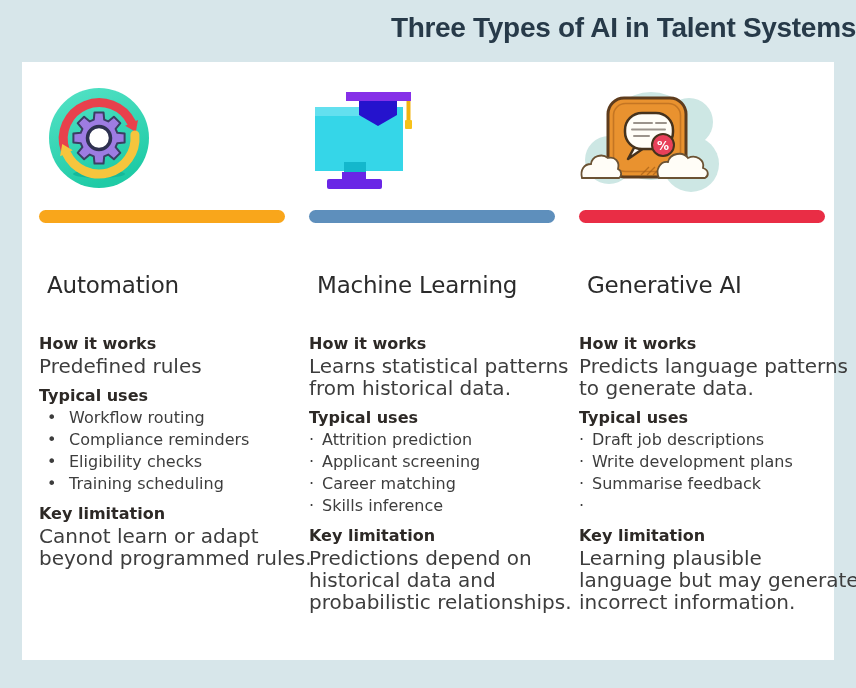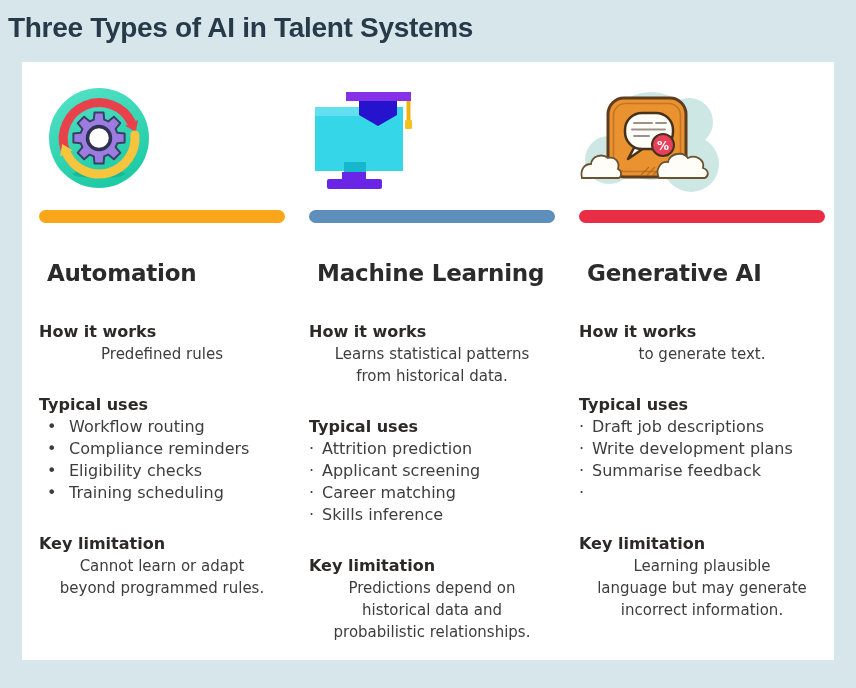--- a/index.html
+++ b/index.html
@@ -1,43 +1,43 @@
 <!DOCTYPE html>
 <html><head>
 <meta charset="utf-8">
 <style>
   html,body{margin:0;padding:0;}
   body{
     width:856px;height:688px;overflow:hidden;position:relative;
     font-family:"DejaVu Sans",sans-serif;
   }
-  .page-header{padding-top:12px;text-align:left;padding-left:8px;}
+  .page-header{padding-top:12px;text-align:right;}
   .page-title{
     margin:0;font-family:"Liberation Sans",sans-serif;
     font-size:28px;font-weight:700;letter-spacing:-0.3px;
   }
   .card{
     position:absolute;left:22px;top:62px;width:812px;height:598px;
   }
   .cols{
     display:grid;grid-template-columns:246px 246px 246px;gap:24px;
     padding:26px 12px 0 17px;
   }
   .col{min-width:0;}
   .icon-box{height:122px;position:relative;}
   .icon-box svg{position:absolute;left:0;top:0;}
   .accent-bar{height:13px;border-radius:7px;width:100%;}
   .col-heading{
-    margin:36px 0 34px 8px;font-size:23px;line-height:28px;
-    font-weight:700;color:#2b2b2b;letter-spacing:-0.2px;
-  }
-  .sec{margin-top:29px;}
+    margin:48px 0 34px 8px;font-size:23px;line-height:28px;
+    font-weight:400;color:#2b2b2b;letter-spacing:-0.2px;
+  }
+  .sec{margin-top:8px;}
   .sec:first-of-type{margin-top:0;}
   .sec-label{font-weight:700;font-size:16px;line-height:22px;color:#2d2926;}
-  .sec-line{font-size:15px;line-height:22px;color:#3d3d3d;white-space:nowrap;text-align:center;}
+  .sec-line{font-size:20px;line-height:22px;color:#3d3d3d;white-space:nowrap;}
   ul.uses{margin:0;padding:0;list-style:none;}
   ul.uses li{font-size:16px;line-height:22px;color:#3d3d3d;white-space:nowrap;display:flex;}
   ul.uses.indented li{padding-left:8px;}
   ul.uses.indented li .b{width:22px;flex:0 0 22px;}
   ul.uses.flush li .b{width:13px;flex:0 0 13px;}
 </style>
 </head>
 <body style="background: rgb(215, 230, 234);">
 
 <header class="page-header">
@@ -187,21 +187,22 @@
           <text x="84" y="61.5" text-anchor="middle" font-size="12" font-weight="bold" fill="#FFFFFF" font-family="DejaVu Sans, sans-serif">%</text>
           <path d="M3,90 C1,82 5,76 12,76 C13,68 23,65 29,70 C36,68 41,74 39,81 C43,83 43,88 40,90 Z" fill="#FFFDF7" stroke="#6B5233" stroke-width="1.8"></path>
           <path d="M80,90 C76,82 81,73 89,74 C91,65 104,63 109,70 C117,66 126,72 124,80 C130,82 130,88 126,90 Z" fill="#FFFDF7" stroke="#6B5233" stroke-width="1.8"></path>
         </svg>
       </div>
       <div class="accent-bar" style="background: rgb(233, 45, 69);"></div>
       <h2 class="col-heading">Generative AI</h2>
 
       <div class="sec">
         <div class="sec-label">How it works</div>
-        <div class="sec-line">to generate text.</div>
+        <div class="sec-line">Predicts language patterns</div>
+        <div class="sec-line">to generate data.</div>
       </div>
 
       <div class="sec">
         <div class="sec-label">Typical uses</div>
         <ul class="uses flush">
           <li>
               <span class="b">·</span>
               <span>Draft job descriptions</span>
             </li>
           <li>

